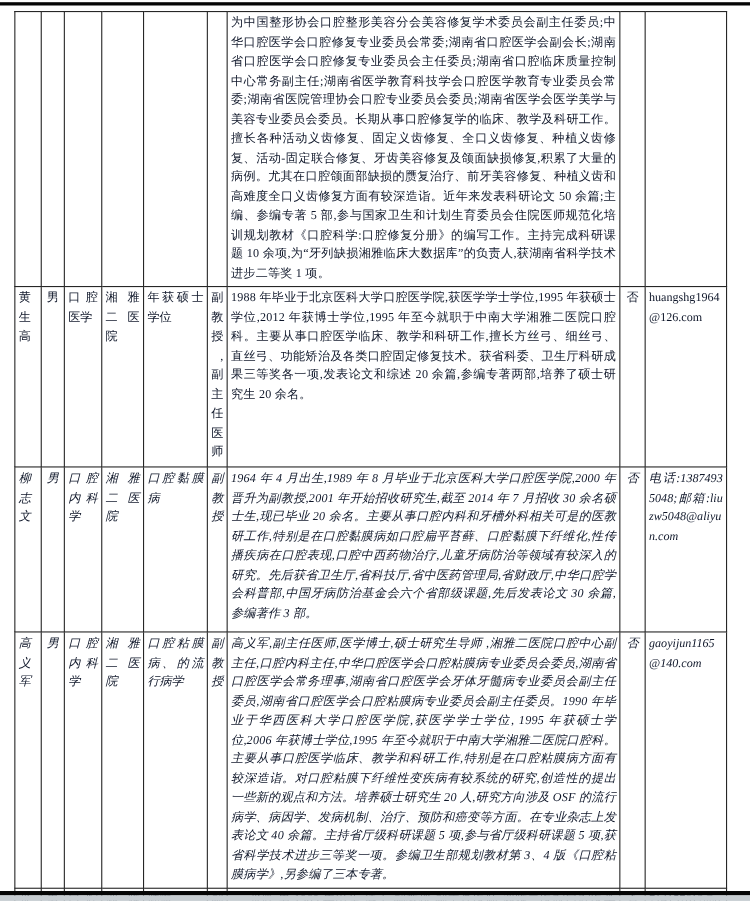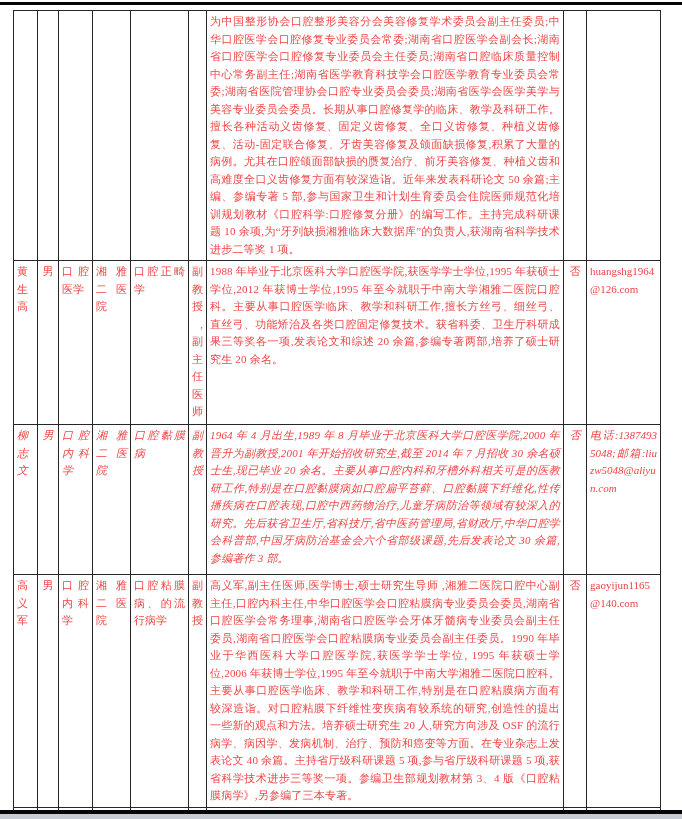--- a/index.html
+++ b/index.html
@@ -1,32 +1,32 @@
 <!DOCTYPE html>
 <html><head>
 <meta charset="utf-8">
 <style>
   html,body{margin:0;padding:0;background:#ffffff;}
   .page{
     position:relative;width:682px;height:819px;background:#ffffff;overflow:hidden;
-    font-family:"Liberation Serif","DejaVu Serif",serif;color:#ef4444;
+    font-family:"Liberation Serif","DejaVu Serif",serif;color:#0f172a;
   }
   .rule-top{position:absolute;left:0;top:2px;width:682px;height:3px;background:#050505;}
   .rule-bottom{position:absolute;left:0;top:810px;width:682px;height:4px;background:#050505;}
   .page-edge{position:absolute;left:0;top:814px;width:682px;height:5px;background:#c6ccd1;}
 
   table.roster{
     position:absolute;left:13px;top:10px;width:647px;
     border-collapse:collapse;table-layout:fixed;
   }
   table.roster td{
     border:1px solid #262626;vertical-align:top;
     padding:2px 3px;font-size:11px;line-height:17.5px;overflow:hidden;
   }
-  tr.r1{height:234px;} tr.r2{height:164px;} tr.r3{height:150px;font-style:italic;} tr.r4{height:212px;} tr.r5{height:36px;}
+  tr.r1{height:234px;} tr.r2{height:164px;} tr.r3{height:150px;font-style:italic;} tr.r4{height:212px;font-style:italic;} tr.r5{height:36px;}
 
   td.c-name{text-align:left;line-break:anywhere;padding:3px 2px 2px 2px;}
   td.c-gender{text-align:center;}
   td.c-spec{text-align:justify;text-justify:inter-character;padding:2px 4px;margin-top:20px;}
   td.c-hosp{text-align:justify;text-justify:inter-character;padding:2px 4px;}
   td.c-res{font-size:10.5px;text-align:justify;text-justify:inter-character;padding:2px 2px;}
   td.c-title{text-align:right;line-break:anywhere;padding:2px 1px;}
   td.c-bio{text-align:justify;padding:2px 7px;letter-spacing:0.2px;}
   td.c-flag{text-align:center;}
   td.c-mail{text-align:justify;word-break:break-all;line-break:anywhere;padding:2px 4px;}
@@ -61,21 +61,21 @@
         <td class="c-title"></td>
         <td class="c-bio">为中国整形协会口腔整形美容分会美容修复学术委员会副主任委员;中华口腔医学会口腔修复专业委员会常委;湖南省口腔医学会副会长;湖南省口腔医学会口腔修复专业委员会主任委员;湖南省口腔临床质量控制中心常务副主任;湖南省医学教育科技学会口腔医学教育专业委员会常委;湖南省医院管理协会口腔专业委员会委员;湖南省医学会医学美学与美容专业委员会委员。长期从事口腔修复学的临床、教学及科研工作。擅长各种活动义齿修复、固定义齿修复、全口义齿修复、种植义齿修复、活动-固定联合修复、牙齿美容修复及颌面缺损修复,积累了大量的病例。尤其在口腔颌面部缺损的赝复治疗、前牙美容修复、种植义齿和高难度全口义齿修复方面有较深造诣。近年来发表科研论文 50 余篇;主编、参编专著 5 部,参与国家卫生和计划生育委员会住院医师规范化培训规划教材《口腔科学:口腔修复分册》的编写工作。主持完成科研课题 10 余项,为“牙列缺损湘雅临床大数据库”的负责人,获湖南省科学技术进步二等奖 1 项。</td>
         <td class="c-flag"></td>
         <td class="c-mail"></td>
       </tr>
       <tr class="r2">
         <td class="c-name">黄生高</td>
         <td class="c-gender">男</td>
         <td class="c-spec">口腔医学</td>
         <td class="c-hosp">湘雅二医院</td>
-        <td class="c-res">口腔正畸学</td>
+        <td class="c-res">年获硕士学位</td>
         <td class="c-title">副教授,副主任医师</td>
         <td class="c-bio">1988 年毕业于北京医科大学口腔医学院,获医学学士学位,1995 年获硕士学位,2012 年获博士学位,1995 年至今就职于中南大学湘雅二医院口腔科。主要从事口腔医学临床、教学和科研工作,擅长方丝弓、细丝弓、直丝弓、功能矫治及各类口腔固定修复技术。获省科委、卫生厅科研成果三等奖各一项,发表论文和综述 20 余篇,参编专著两部,培养了硕士研究生 20 余名。</td>
         <td class="c-flag">否</td>
         <td class="c-mail">huangshg1964@126.com</td>
       </tr>
       <tr class="r3">
         <td class="c-name">柳志文</td>
         <td class="c-gender">男</td>
         <td class="c-spec">口腔内科学</td>
         <td class="c-hosp">湘雅二医院</td>

